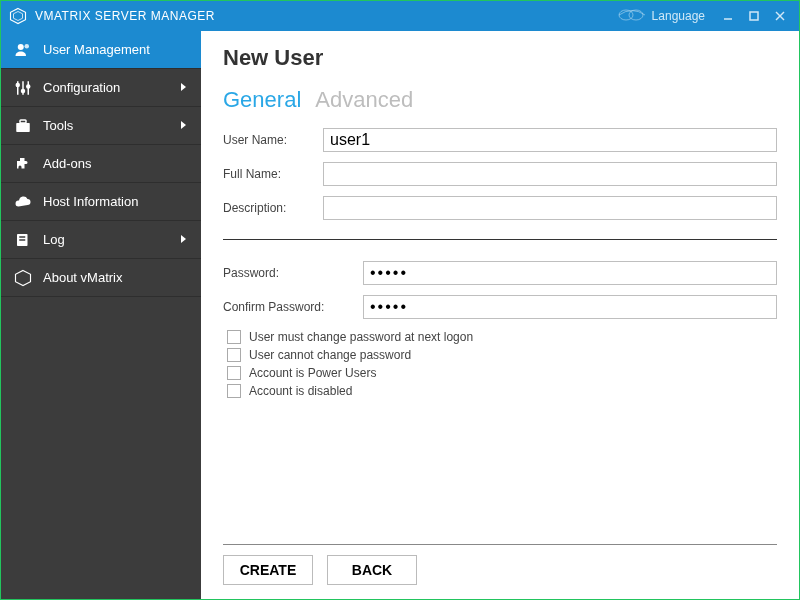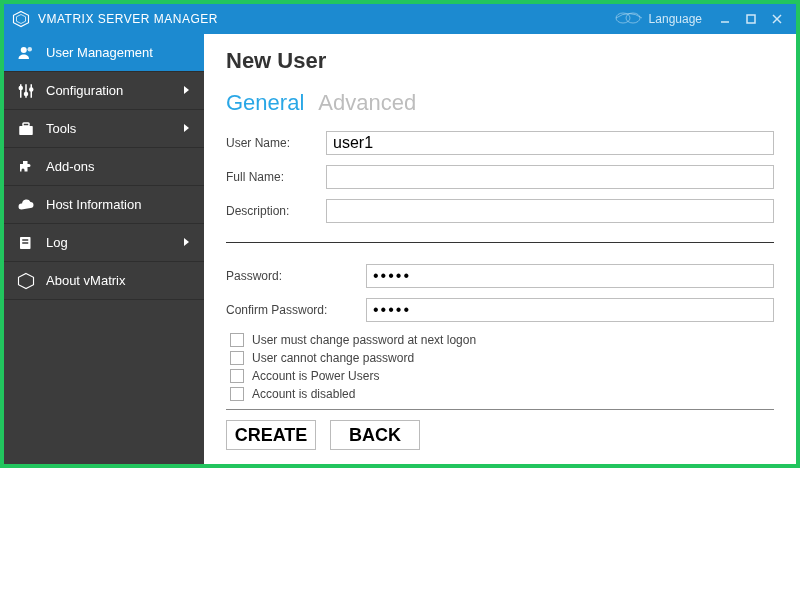--- a/index.html
+++ b/index.html
@@ -1,17 +1,17 @@
 <!DOCTYPE html>
 <html><head>
 <meta charset="utf-8">
 <style>
   * { box-sizing: border-box; margin: 0; padding: 0; }
   html, body { width: 800px; height: 600px; font-family: "Segoe UI", Arial, sans-serif; overflow: hidden; }
-  .window { width: 800px; height: 468px; display: flex; flex-direction: column; background: #a16207; border: 4px solid #22c55e; }
+  .window { width: 800px; height: 600px; display: flex; flex-direction: column; background: #a16207; border: 1px solid #22c55e; }
   .titlebar {
     height: 30px; background: #1c8ad0; color: #fff; display: flex; align-items: center; padding: 0 6px 0 8px; font-size: 12px;
   }
   .titlebar .logo { width: 18px; height: 18px; margin-right: 8px; display:flex;align-items:center;justify-content:center;}
   .titlebar .title { letter-spacing: 0.5px; font-weight: 400; }
   .titlebar .spacer { flex: 1; }
   .titlebar .lang { display:flex; align-items:center; gap:6px; color:#cfe8f7; font-size:12px; margin-right:10px;}
   .titlebar .winbtn { width: 26px; height: 20px; display:flex;align-items:center;justify-content:center; color:#cfe8f7; cursor:pointer;}
   .titlebar .winbtn svg { stroke:#cfe8f7; }
   .body { flex:1; display:flex; min-height:0;border-radius:13px; }
@@ -36,21 +36,21 @@
     flex:1; height:24px; border:1px solid #bfbfbf; padding:2px 6px; font-size:16px; outline:none;
   }
   .row input[type=password] { letter-spacing:2px; }
   hr.sep { border:none; border-top:1px solid #333; margin:10px 0 12px 0; }
   .checks { display:flex; flex-direction:column; gap:4px; margin-top:2px; }
   .check { display:flex; align-items:center; gap:8px; font-size:12px; color:#444; padding-left:4px;}
   .check .box { width:14px; height:14px; border:1px solid #aaa; background:#fff; cursor:pointer; }
   .footer { margin-top:auto; }
   hr.footsep { border:none; border-top:1px solid #888; margin-bottom:10px; }
   .buttons { display:flex; gap:14px; }
-  .btn { width:90px; height:30px; background:#fff; border:1px solid #bbb; font-size:18px; font-weight:700; cursor:pointer; }
+  .btn { width:90px; height:30px; background:#fff; border:1px solid #bbb; font-size:14px; font-weight:700; cursor:pointer; }
 </style>
 </head>
 <body>
 
 <div class="window">
 
   <div class="titlebar">
     <span class="logo">
       <svg width="18" height="18" viewBox="0 0 24 24">
           <polygon points="12,2 22,7 22,17 12,22 2,17 2,7" fill="none" stroke="#fff" stroke-width="1.5"></polygon>

